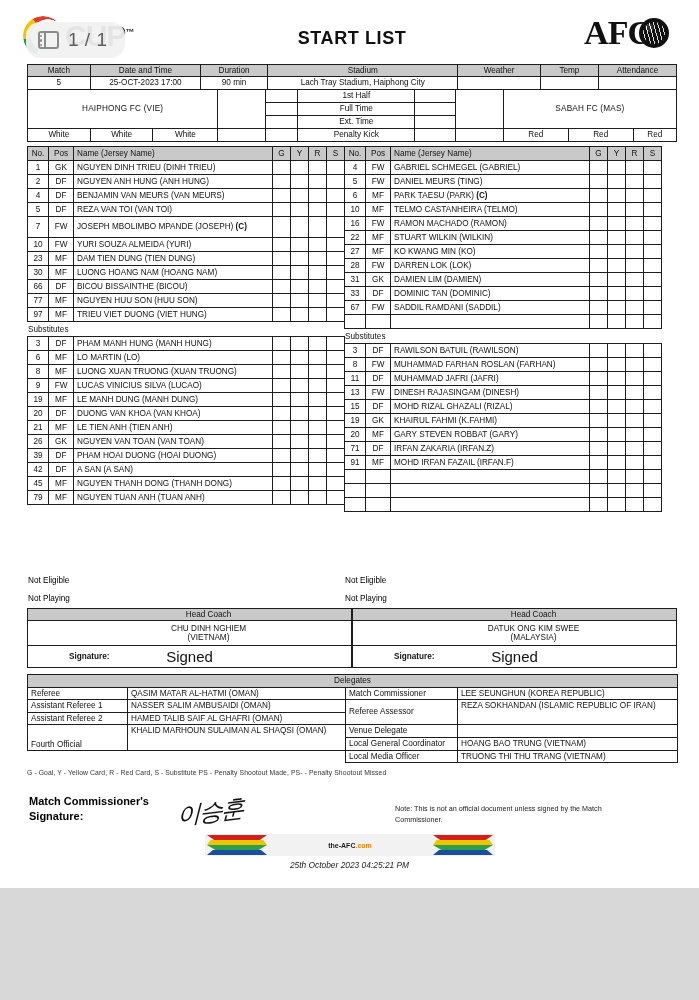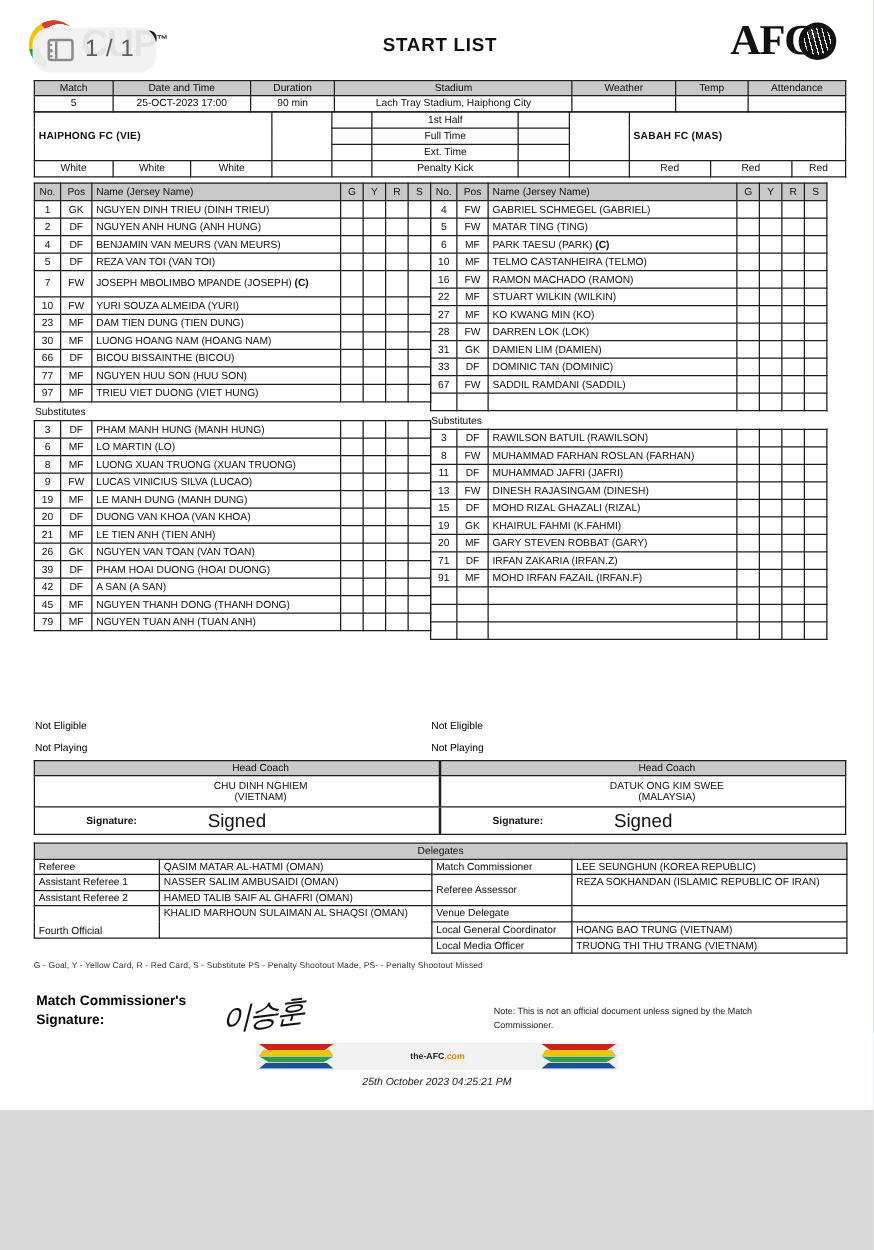--- a/index.html
+++ b/index.html
@@ -42,21 +42,21 @@
   }
   .cup-word {
     font-size: 30px; font-weight: bold; letter-spacing: -1px;
     color: #1b1b1b; margin-left: 2px; line-height: 1;
     font-family: "Liberation Sans", sans-serif;
   }
   .cup-tm { font-size: 9px; vertical-align: super; font-weight: bold; }
   .doc-title {
     position: absolute; left: 0; right: 0; top: 16px;
     text-align: center;
-    font-size: 15px; font-weight: bold; letter-spacing: .6px;
+    font-size: 18px; font-weight: bold; letter-spacing: .6px;
     color: #111;
   }
   .afc-logo {
     position: absolute; right: 8px; top: 4px;
     display: flex; align-items: center;
   }
   .afc-text {
     font-family: "Liberation Serif", serif;
     font-size: 34px; font-weight: bold; color: #111;
     letter-spacing: -1px; line-height: 1;
@@ -114,21 +114,21 @@
   .nb { border: none !important; }
 
   
   #match-info { width: 100%; table-layout: fixed; }
   #match-info td { height: 11px; }
 
   
   #teams { width: 100%; table-layout: fixed; margin-top: -1px; }
   #teams td { height: 13px; }
   .teamname {
-    font-size: 14px; font-weight: bold; text-align: left;
+    font-size: 14px; font-weight: normal; text-align: center;
     letter-spacing: .2px;
   }
   .kit { text-align: center; font-size: 8.2px; }
   .period { text-align: center; font-size: 8.2px; }
 
   
   .lineups { position: relative; margin-top: 4px; }
   .col { position: absolute; top: 0; }
   .colL { left: 0; }
   .colR { left: 317px; }
@@ -613,21 +613,21 @@
                 <td class="ctr">FW</td>
                 <td>GABRIEL SCHMEGEL (GABRIEL)</td>
                 <td></td>
                 <td></td>
                 <td></td>
                 <td></td>
               </tr>
               <tr>
                 <td class="ctr">5</td>
                 <td class="ctr">FW</td>
-                <td>MATAR TING (TING)</td>
+                <td>DANIEL MEURS (TING)</td>
                 <td></td>
                 <td></td>
                 <td></td>
                 <td></td>
               </tr>
               <tr>
                 <td class="ctr">6</td>
                 <td class="ctr">MF</td>
                 <td>PARK TAESU (PARK)<span class="cap"> (C)</span></td>
                 <td></td>

